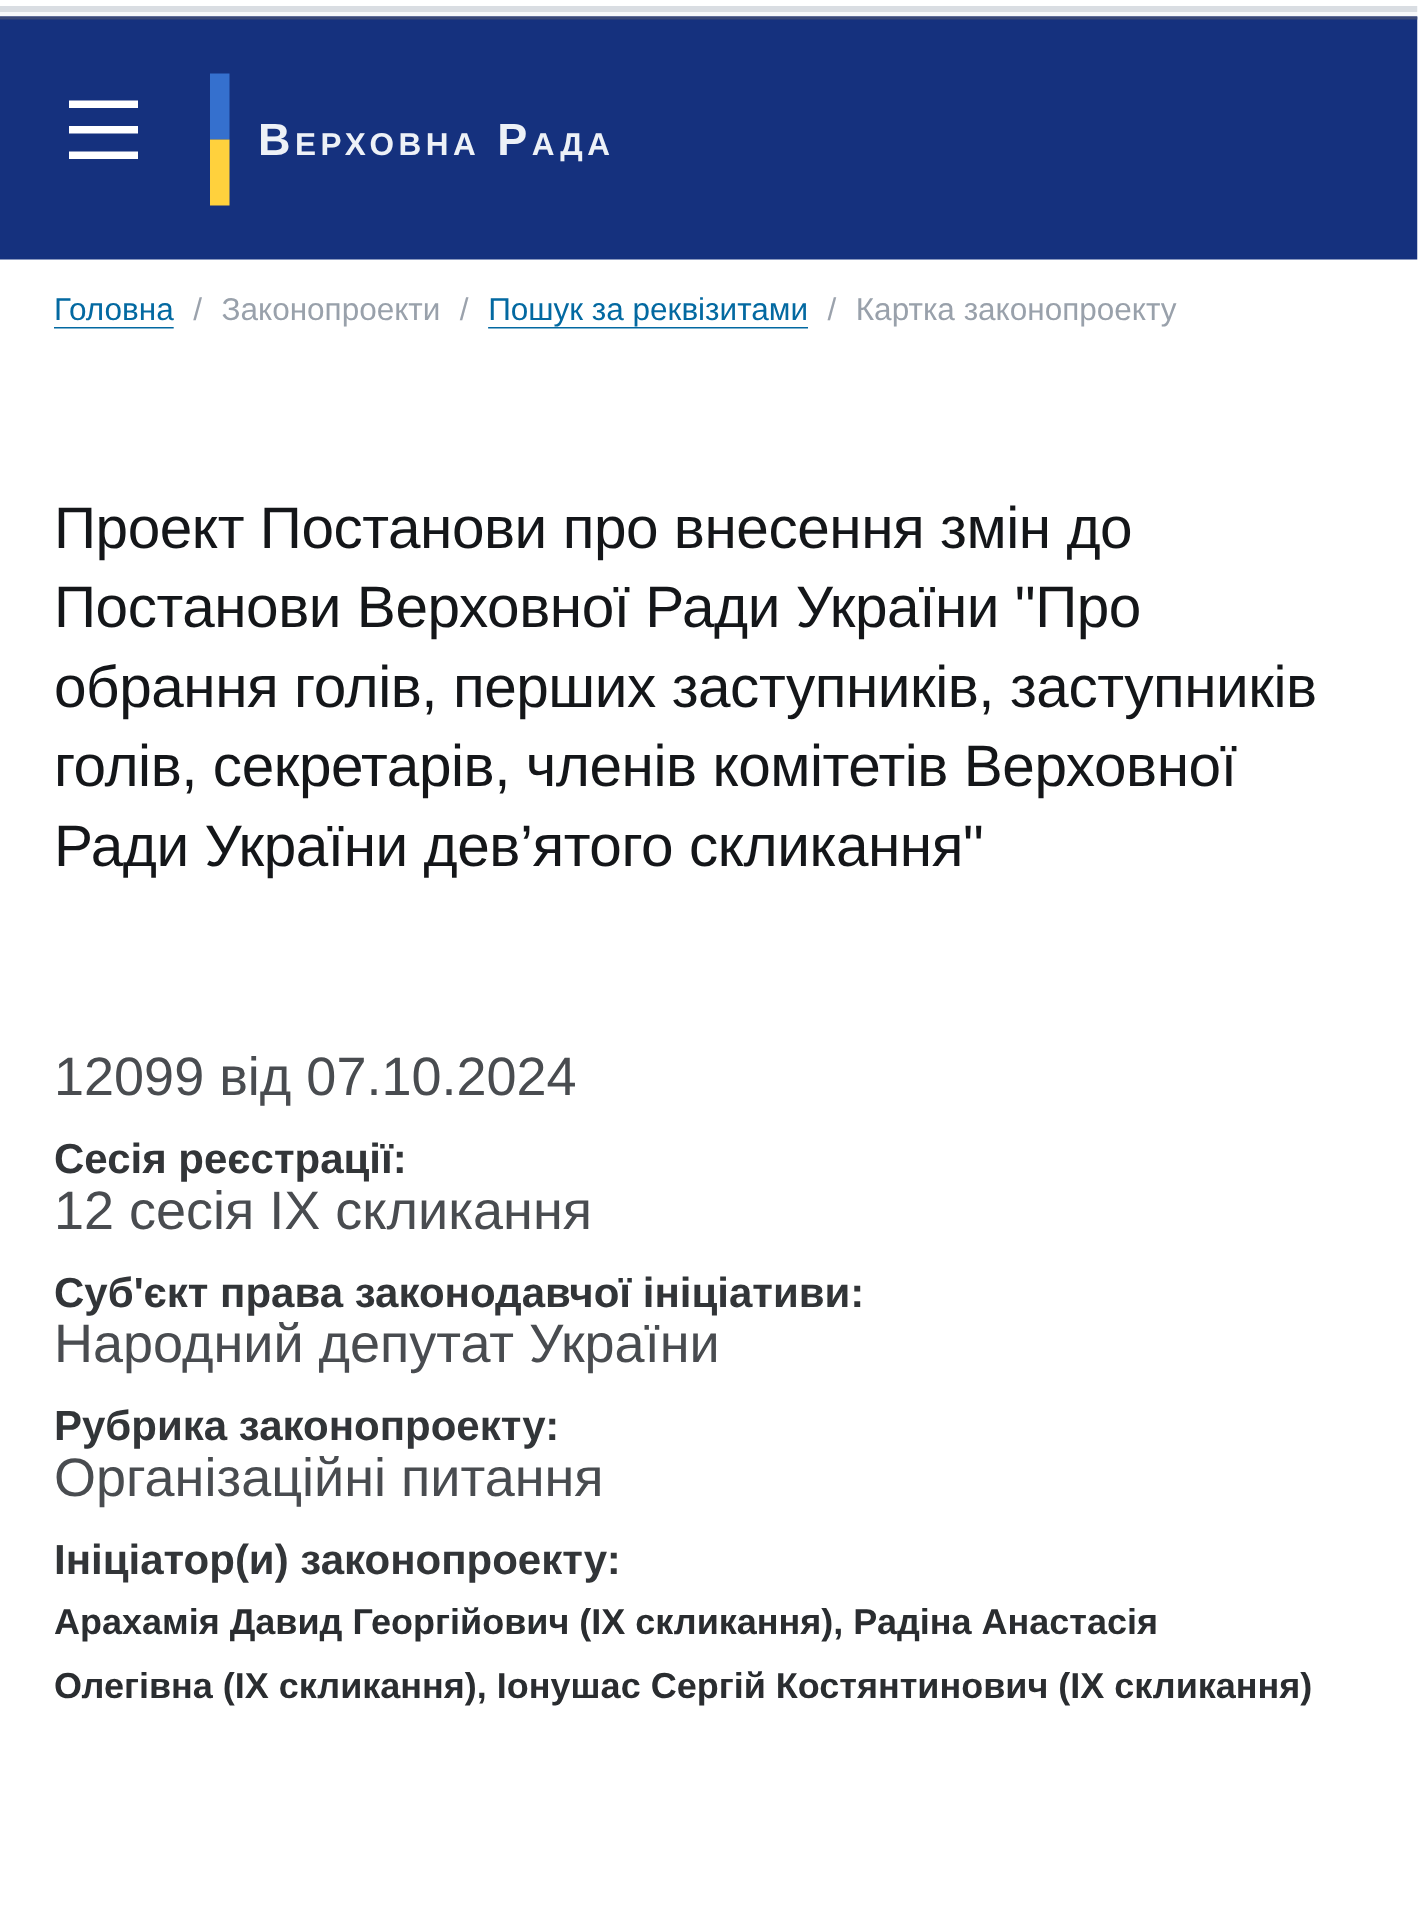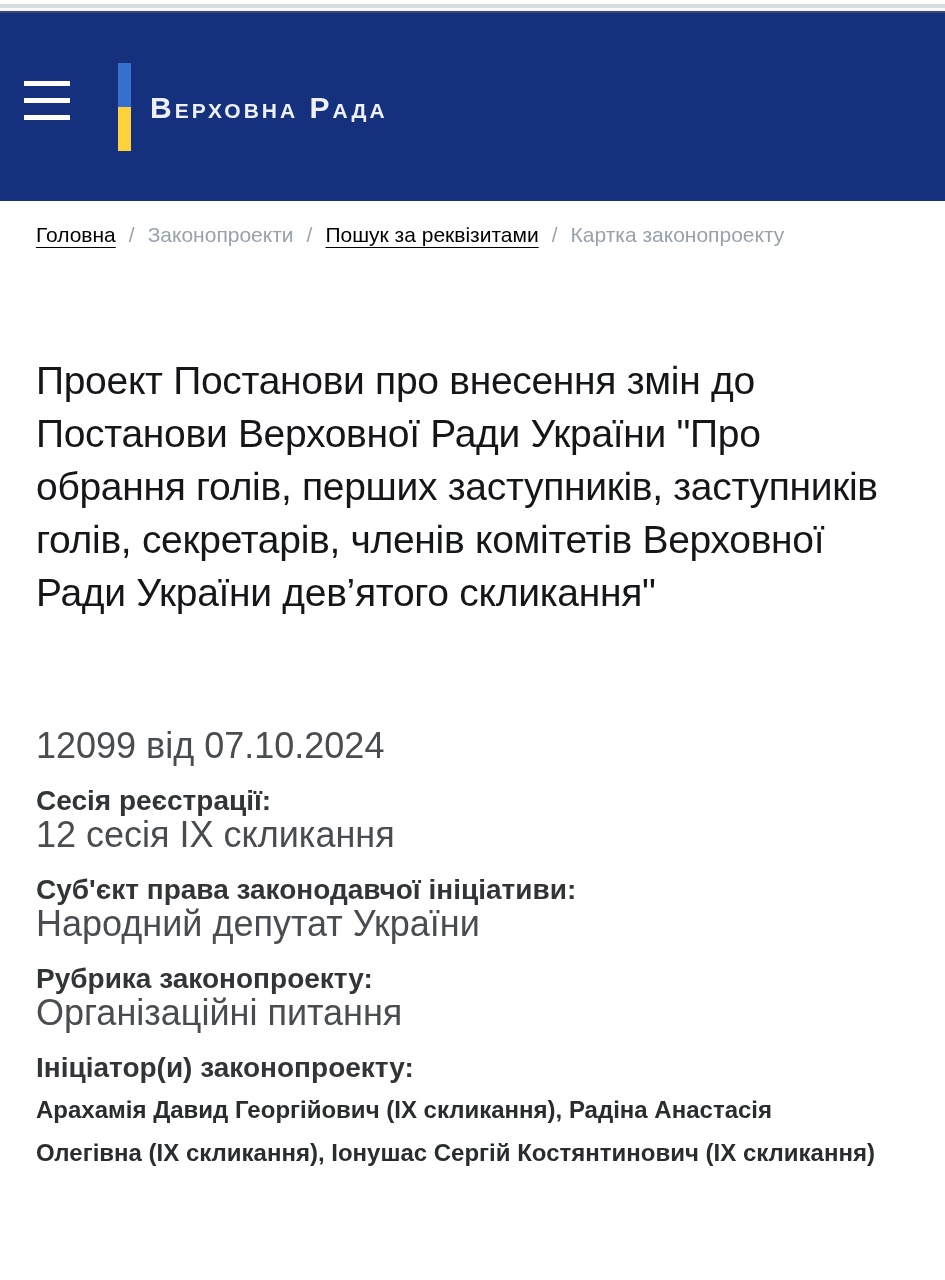--- a/index.html
+++ b/index.html
@@ -14,26 +14,26 @@
   }
 
   
   .top-strip { width: 100%; }
   .strip-a { height: 4px; background: #ffffff; }
   .strip-b { height: 4px; background: #d9dde2; }
   .strip-c { height: 3px; background: #f7f8fa; }
 
   
   .app-header {
-    height: 190px;
+    height: 162px;
     background: var(--header-bg, #15317e);
     border-top: 2px solid #3a4877;
     display: flex;
     align-items: center;
-    padding-left: 24px;
+    padding-left: 46px;
   }
   .hamburger {
     background: transparent;
     border: none;
     padding: 0;
     cursor: pointer;
     transform: translateY(-7px);
   }
   .hamburger .bars { display: block; }
   .hamburger .bar {
@@ -79,21 +79,21 @@
     margin: 20px 36px 0 36px;
     font-size: 21px;
     line-height: 27px;
     display: flex;
     align-items: baseline;
     gap: 13px;
     white-space: nowrap;
   }
   .bc-item { cursor: pointer; }
   .bc-link {
-    color: #000000;
+    color: #0369a1;
     text-decoration: underline;
     text-decoration-thickness: 1px;
     text-underline-offset: 5px;
   }
   .bc-muted {
     color: var(--muted-breadcrumb, #99a1ab);
     text-decoration: none;
   }
   .bc-current { cursor: default; }
   .bc-sep { color: #9ba2ac; }

